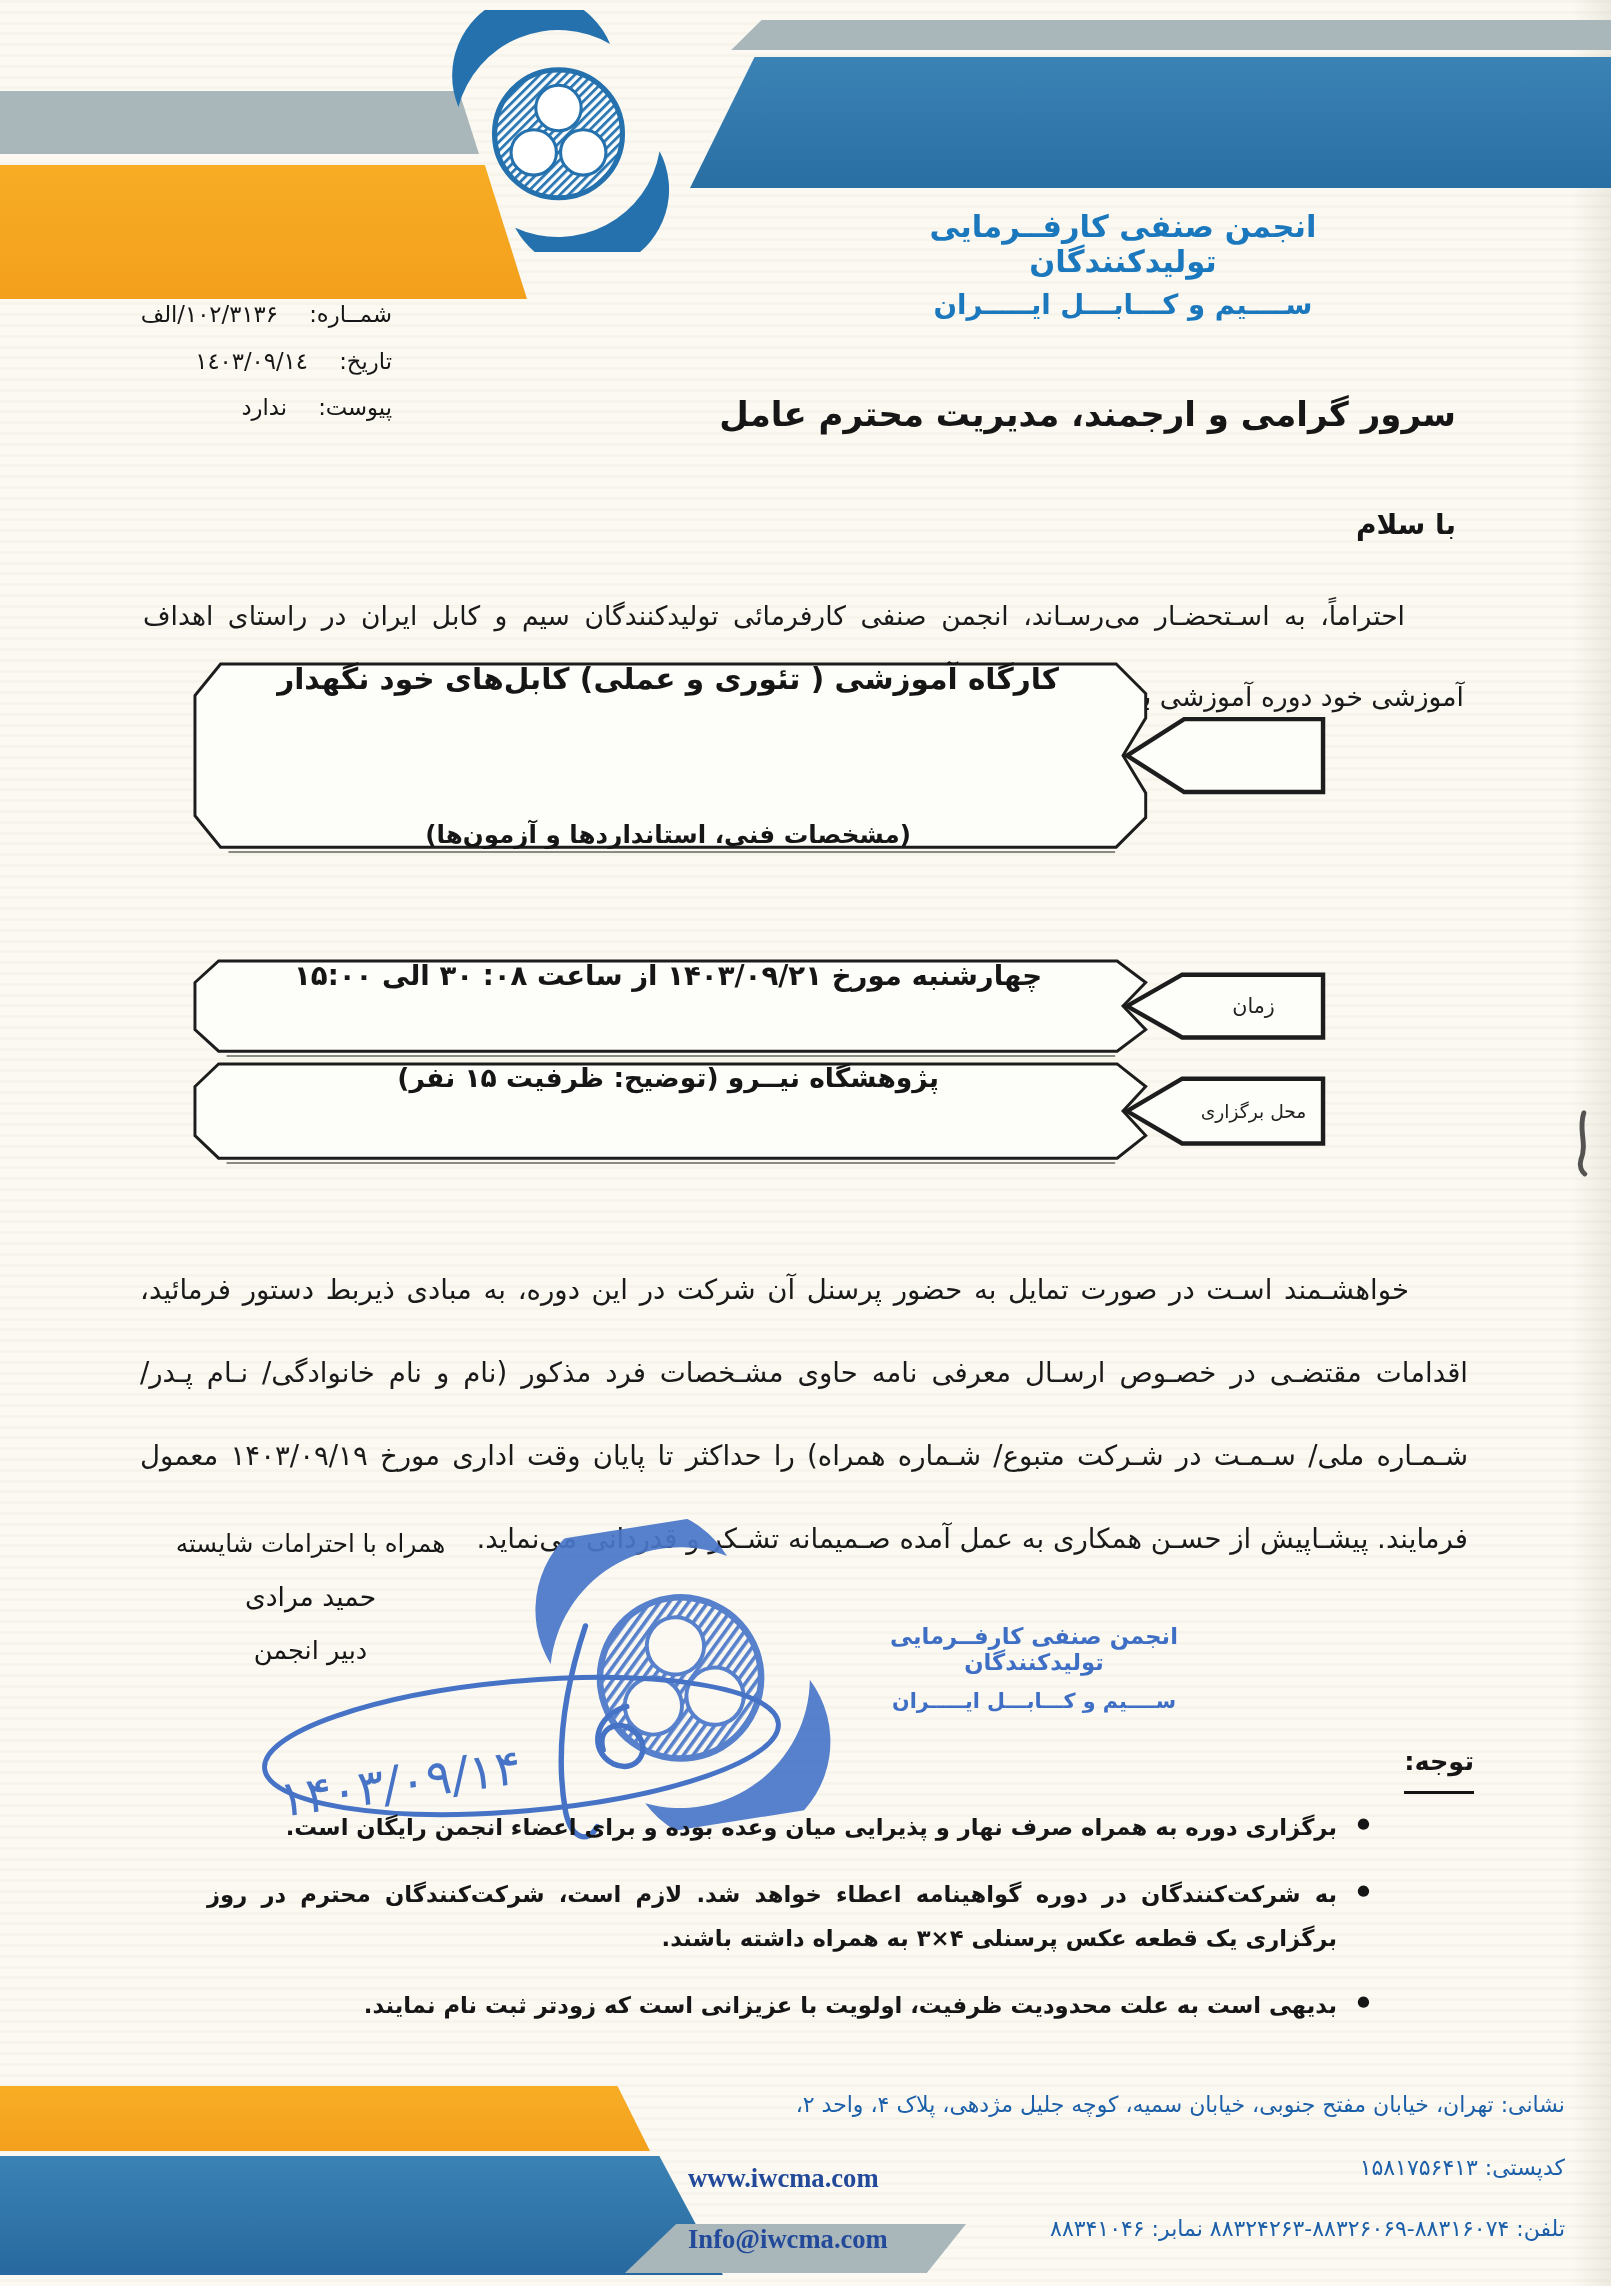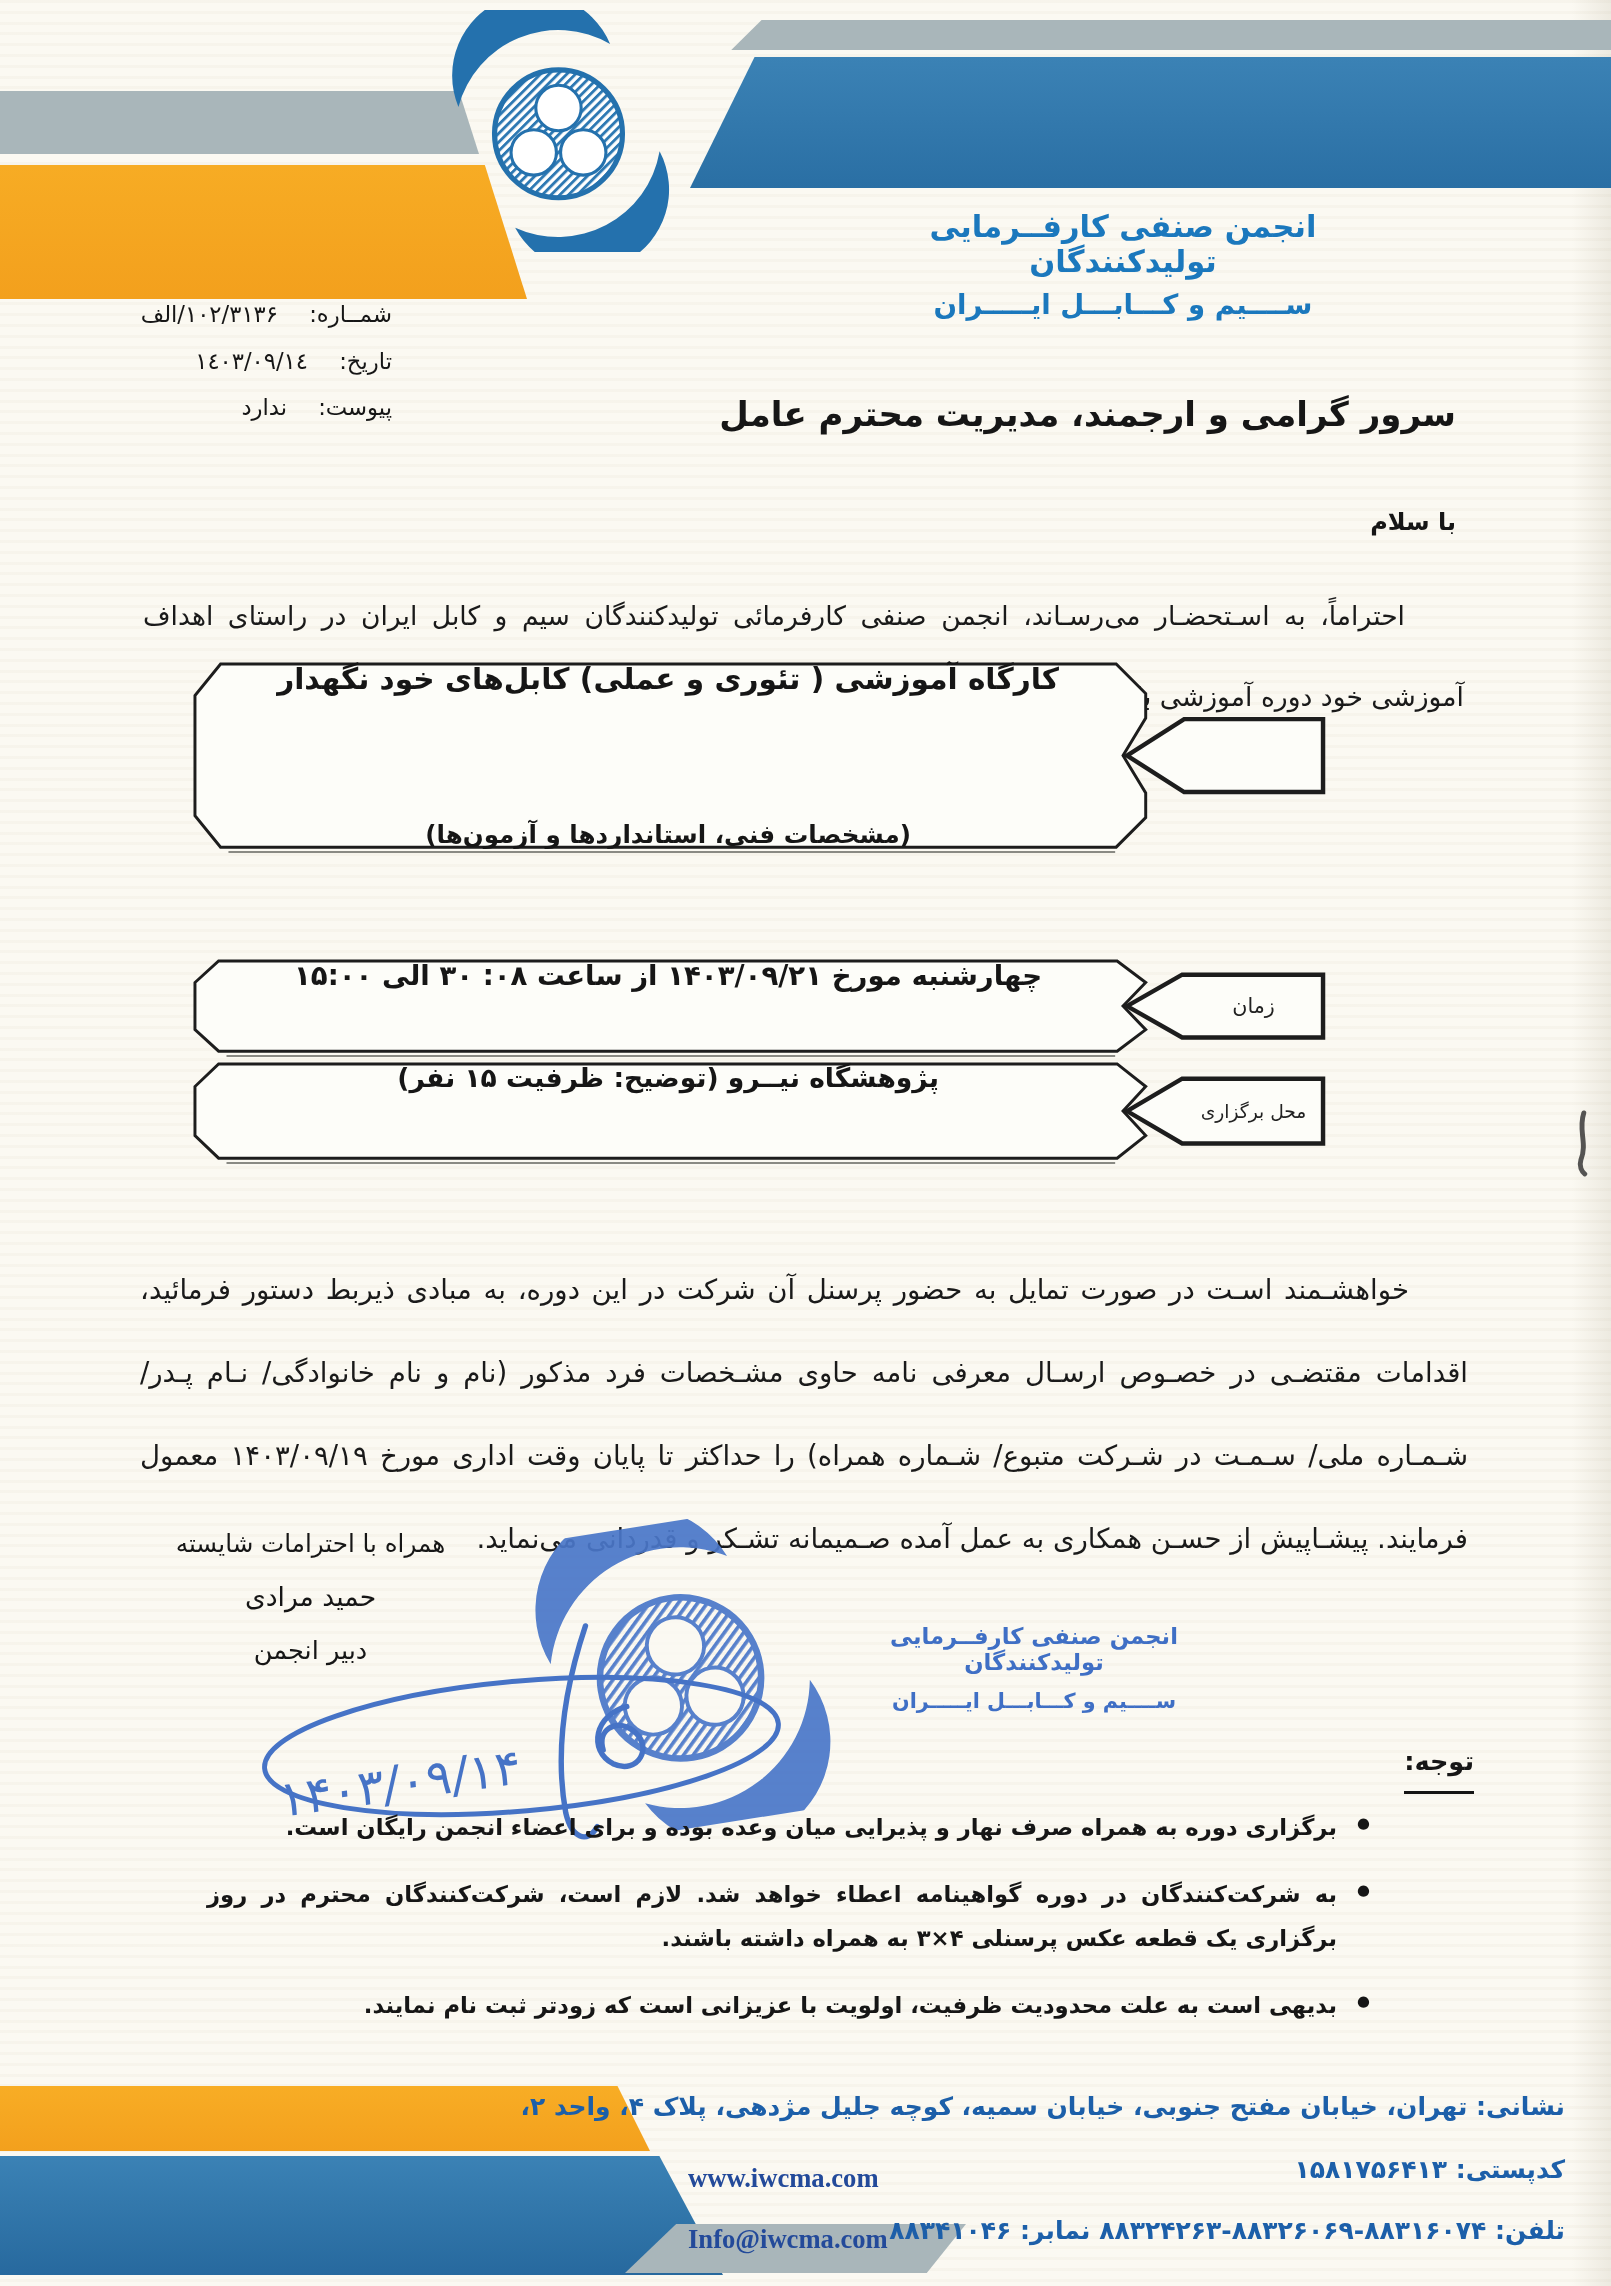--- a/index.html
+++ b/index.html
@@ -24,21 +24,21 @@
   .logo{left:445px; top:9.9px; width:227px; height:222px;}
   .org-name{left:867px; top:209px; width:512px; text-align:center; color:#1b78bd; font-weight:bold;}
   .org-name .l1{font-size:30.5px; letter-spacing:0.5px;}
   .org-name .l2{font-size:27.6px; margin-top:8.9px;}
   
   .meta{left:167px; top:301px; width:225px; direction:rtl; text-align:right; font-size:22.7px;}
   .meta .mrow{margin-bottom:20.7px; white-space:nowrap;}
   .meta .lbl{margin-left:24px;}
   
   .title{right:156px; top:394px; font-size:34px; font-weight:bold; direction:rtl; white-space:nowrap;}
-  .salam{right:156px; top:508px; font-size:24px; font-weight:bold; direction:rtl;}
+  .salam{right:156px; top:508px; font-size:28px; font-weight:bold; direction:rtl;}
   .para{direction:rtl; text-align:justify; color:#1a1a1a;}
   .p1{left:143px; right:148px; top:548px; font-size:26.6px; line-height:81px; text-indent:59px;}
   .p2{left:140px; right:144px; top:1220px; font-size:27.6px; line-height:83px; text-indent:59px;}
   
   .row{position:absolute; left:193px; width:1133px;}
   .row svg{display:block; width:100%; height:100%;}
   .row-text{position:absolute; left:29.6px; top:0; width:891px; height:100%; padding-bottom:7.9px; box-sizing:border-box;
             display:flex; flex-direction:column; align-items:center; justify-content:space-between; gap:12.8px;
             direction:rtl; font-weight:bold; text-align:center;}
   .row-label{position:absolute; left:991px; top:0; width:139px; height:100%; padding-bottom:7.9px; box-sizing:border-box;
@@ -54,21 +54,21 @@
   .hand-date{left:278px; top:1755px; font-size:49px; color:#4673c6; transform:rotate(-8deg) skewX(-4deg); letter-spacing:3px; direction:rtl;}
   
   .note-head{right:138px; top:1746px; font-size:25.6px; font-weight:bold; direction:rtl; border-bottom:3px solid #141414; padding-bottom:15px;}
   .notes{right:242px; left:207px; top:1805px; direction:rtl;}
   .note-item{position:relative; font-size:22.7px; font-weight:bold; line-height:1.95; margin-bottom:22.7px; padding-right:33px; text-align:justify;}
   .note-item::before{content:"●"; position:absolute; right:0; top:3.9px; font-size:14.8px;}
   
   .f-yellow{left:0; top:2086px; width:650px; height:65px;  background:linear-gradient(180deg,#f8ad25,#f3a01d); clip-path:polygon(0 0,95% 0,100% 100%,0 100%);}
   .f-blue  {left:0; top:2156px; width:723px; height:119px; background:linear-gradient(180deg,#3b82b5,#27699e); clip-path:polygon(0 0,91.2% 0,100% 100%,0 100%);}
   .f-gray  {left:625px; top:2224px; width:341px; height:49px; background:#a9b6ba; clip-path:polygon(15% 0,100% 0,88.5% 100%,0 100%);}
-  .f-line{right:47px; direction:rtl; font-size:25px; font-weight:bold; color:#1c5fa9; white-space:nowrap;}
+  .f-line{right:47px; direction:rtl; font-size:22px; font-weight:normal; color:#1c5fa9; white-space:nowrap;}
   .f1{top:2092px;} .f2{top:2155px;} .f3{top:2216px;}
   .f-latin{left:688px; font-size:26.6px; color:#234a9a; font-family:"Liberation Serif", serif; font-weight:bold;}
   .fw{top:2163px;} .fe{top:2224px;}
   .artifact{left:1570px; top:1109px; width:25.6px; height:69px;}
 </style>
 </head>
 <body>
 
 <div class="page">
 

